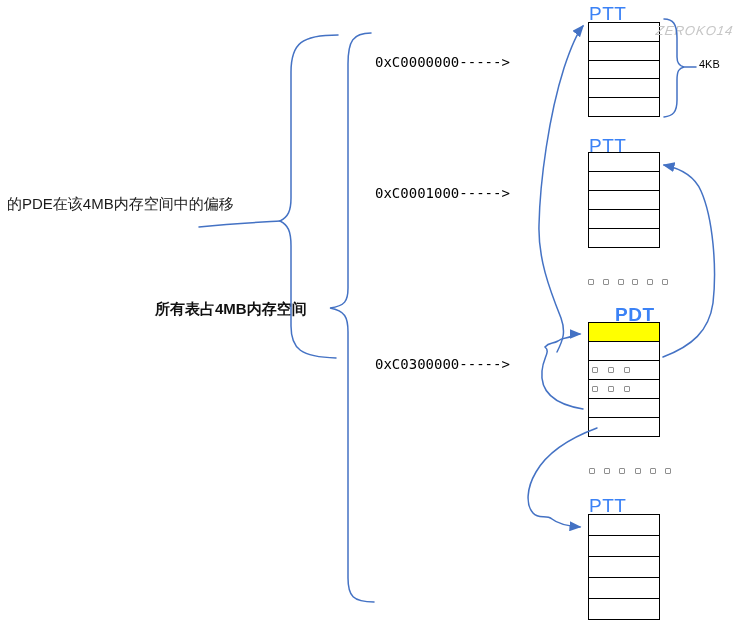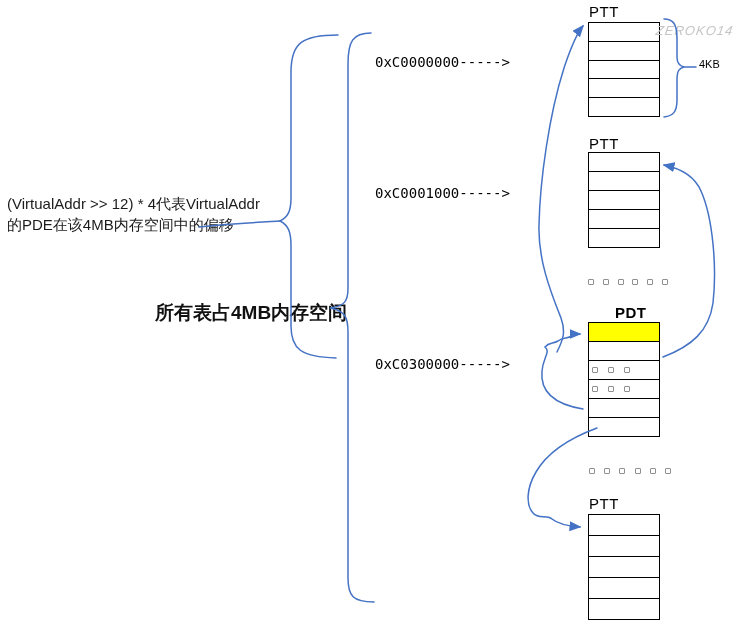--- a/index.html
+++ b/index.html
@@ -6,47 +6,46 @@
   .canvas {
     position:relative; width:735px; height:626px; background:#ffffff;
     font-family:"Liberation Sans", sans-serif; overflow:hidden;
     --accent:#4472C4; --highlight:#FFFF00;
   }
   svg.overlay { position:absolute; left:0; top:0; z-index:5; pointer-events:none; }
   .curve { fill:none; stroke:var(--accent); stroke-width:1.5; stroke-linecap:round; }
   .arrowhead { fill:var(--accent); }
 
   .note { position:absolute; left:7px; top:193px; font-size:15px; color:#1b1b1b; line-height:21px; z-index:2; }
-  .bold-note { position:absolute; left:155px; top:300px; font-size:19px; font-weight:bold; color:#111; z-index:2; }
+  .bold-note { position:absolute; left:155px; top:300px; font-size:15px; font-weight:bold; color:#111; z-index:2; }
   .addr { position:absolute; left:375px; font-family:"DejaVu Sans Mono", monospace; font-size:14px; color:#000; white-space:pre; z-index:2;margin-top:28px; }
 
   .tbl { position:absolute; box-sizing:border-box; border:1.5px solid #000; background:#fff;
          display:flex; flex-direction:column; z-index:3; }
   .tbl .row { flex:1; border-top:1.5px solid #000; display:flex; align-items:center; background:#fff; }
   .tbl .row:first-child { border-top:none; }
   .tbl .row.hl { background:var(--highlight); }
   .mini-dots { display:flex; gap:10px; padding-left:3px; }
   .mini-dot, .sep-dot { width:4px; height:4px; border:1px solid #8f8f8f; background:#fff; border-radius:1px; display:inline-block; }
 
-  .tbl-label { position:absolute; font-size:15px; color:#000000; z-index:3; letter-spacing:0.5px; }
+  .tbl-label { position:absolute; font-size:19px; color:#3b82f6; z-index:3; letter-spacing:0.5px; }
   .tbl-label.bold { font-weight:bold;margin-left:24px; }
 
   .sep-dots { position:absolute; display:flex; justify-content:space-between; z-index:2; }
 
   .watermark { position:absolute; left:656px; top:23px; font-size:13px; font-style:italic;
                color:#c6c6c6; transform:skewX(-8deg); z-index:4; letter-spacing:1px; }
   .size-label { position:absolute; left:699px; top:58px; font-size:11px; color:#000; z-index:2; }
 </style>
 </head>
 <body>
 
 <div class="canvas" style="--accent: #4472C4; --highlight: #FFFF00;">
 
   <div class="note">
-    <div>(VirtualAddr &gt;&gt; 12) * 4代表VirtualAddr</div>
     <div>的PDE在该4MB内存空间中的偏移</div>
   </div>
   <div class="bold-note">所有表占4MB内存空间</div>
 
   <div class="addr" style="top:26px;">0xC0000000-----&gt;</div>
   <div class="addr" style="top:157px;">0xC0001000-----&gt;</div>
   <div class="addr" style="top:328px;">0xC0300000-----&gt;</div>
 
   <div class="tbl-label" style="left:589px; top:3px;">PTT</div>
   <div class="tbl-label" style="left:589px; top:135px;">PTT</div>

